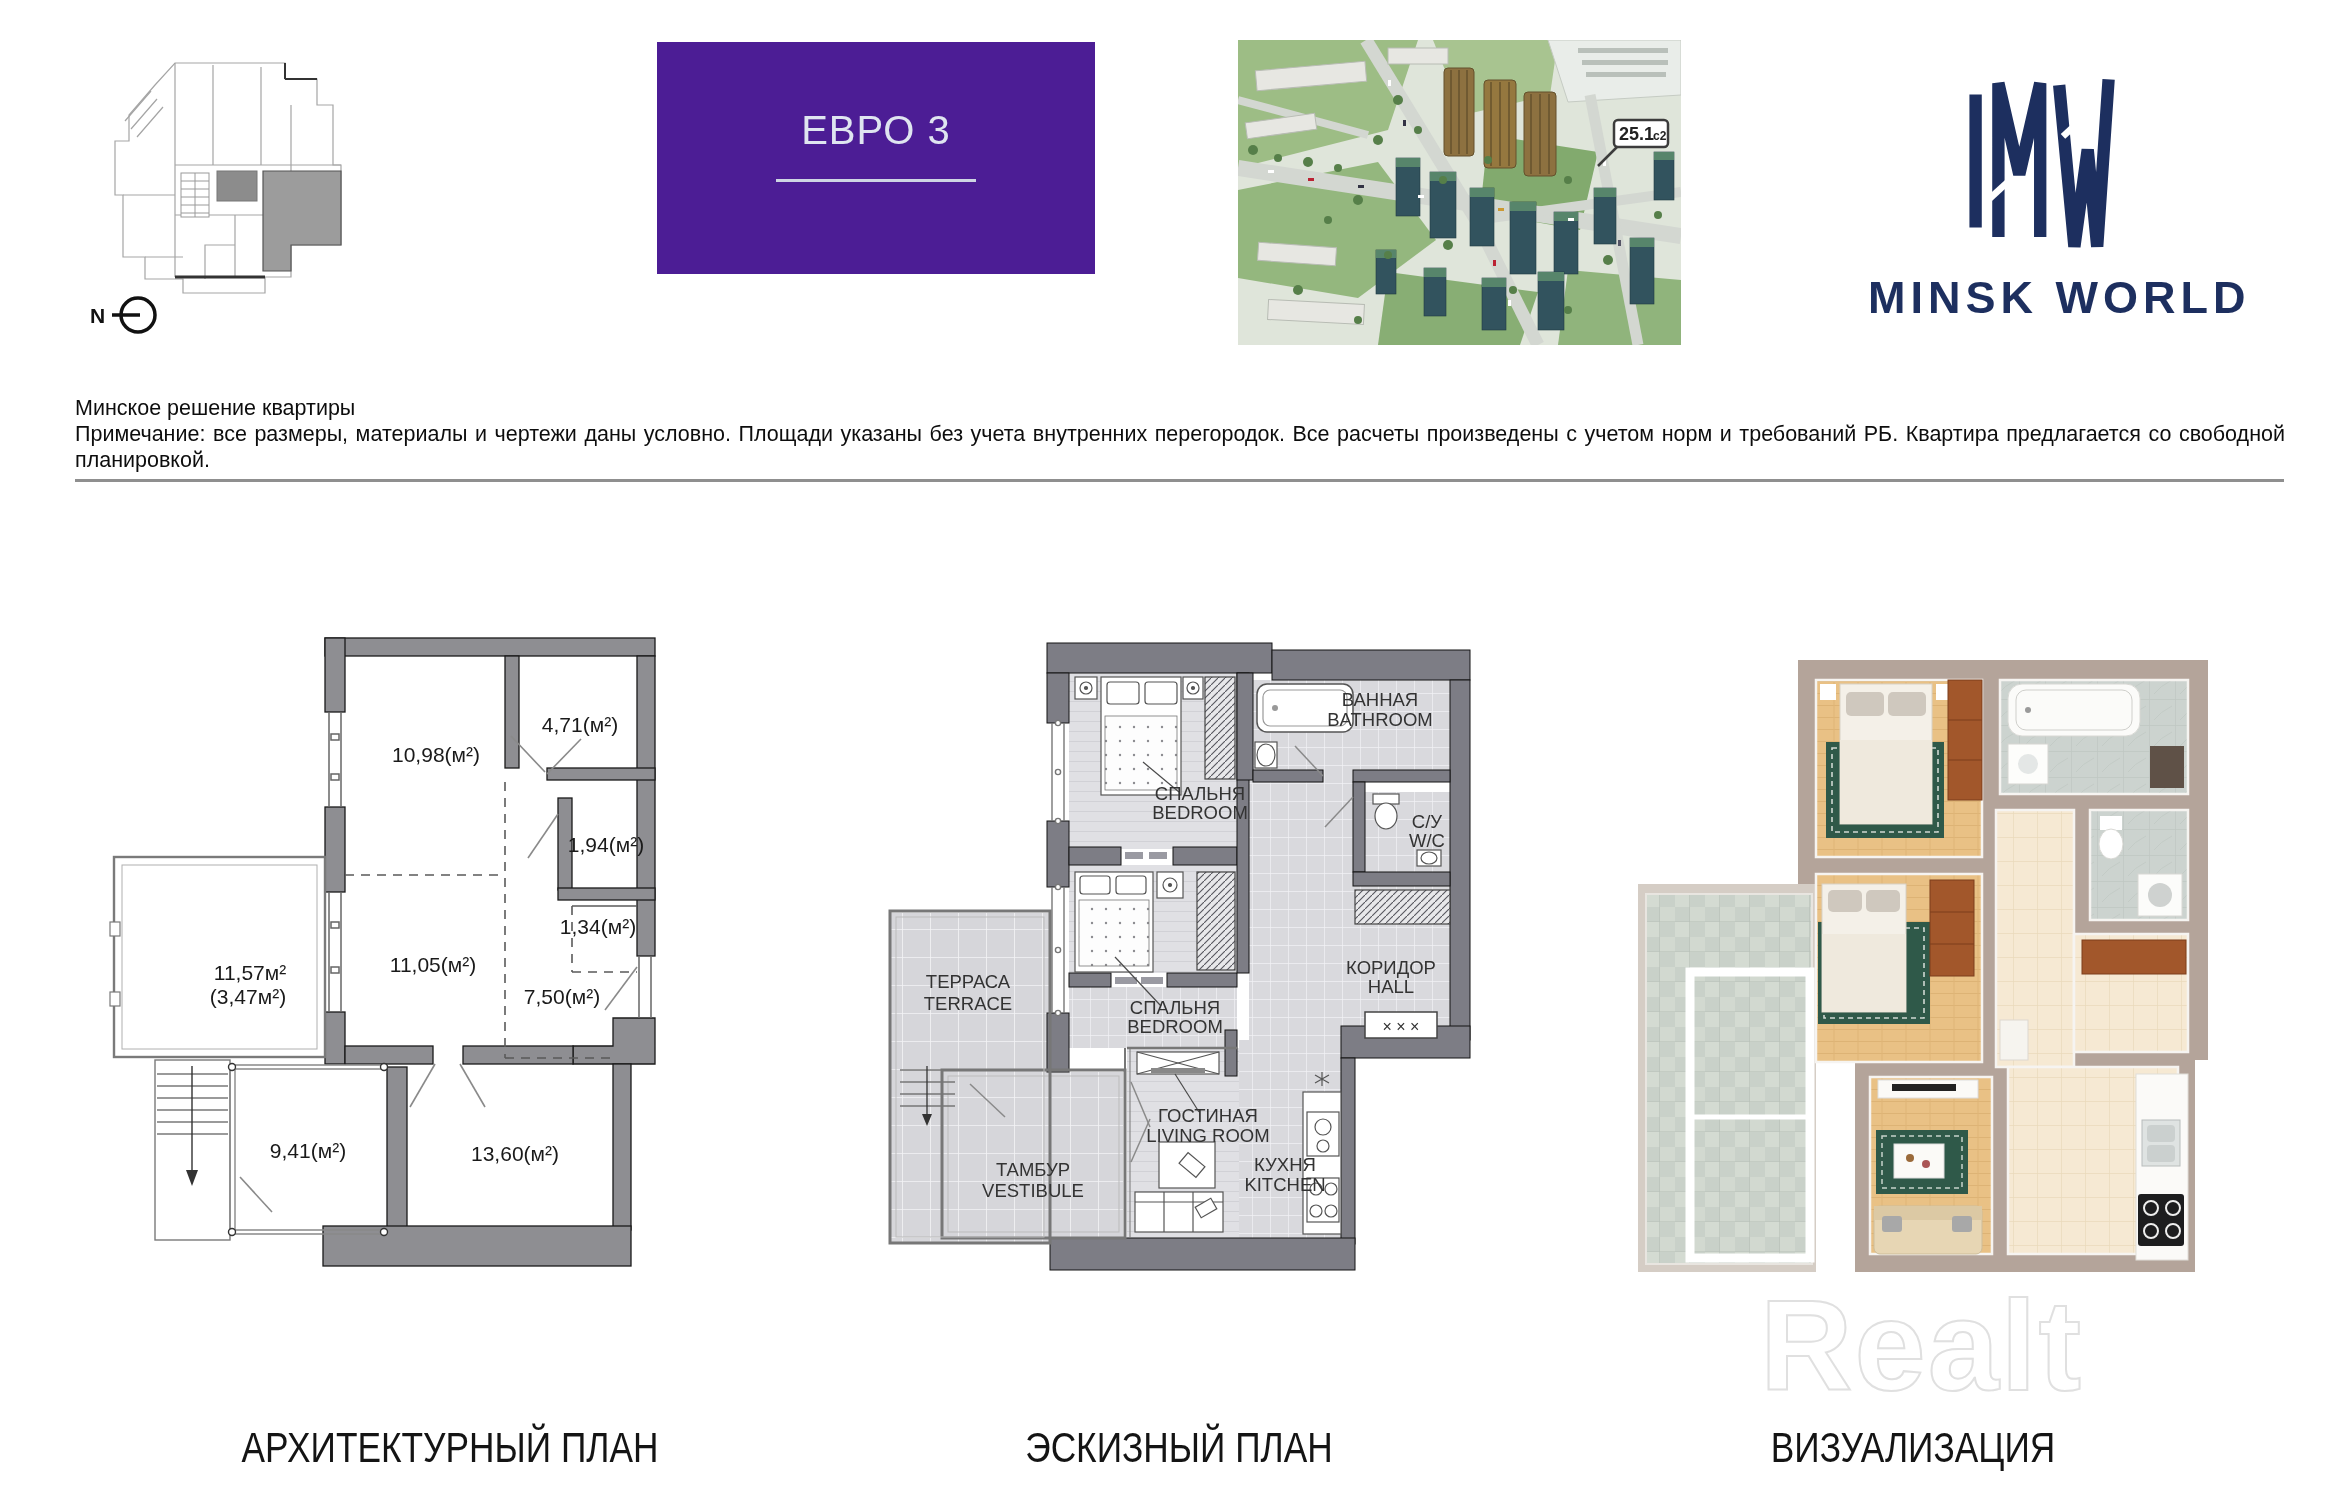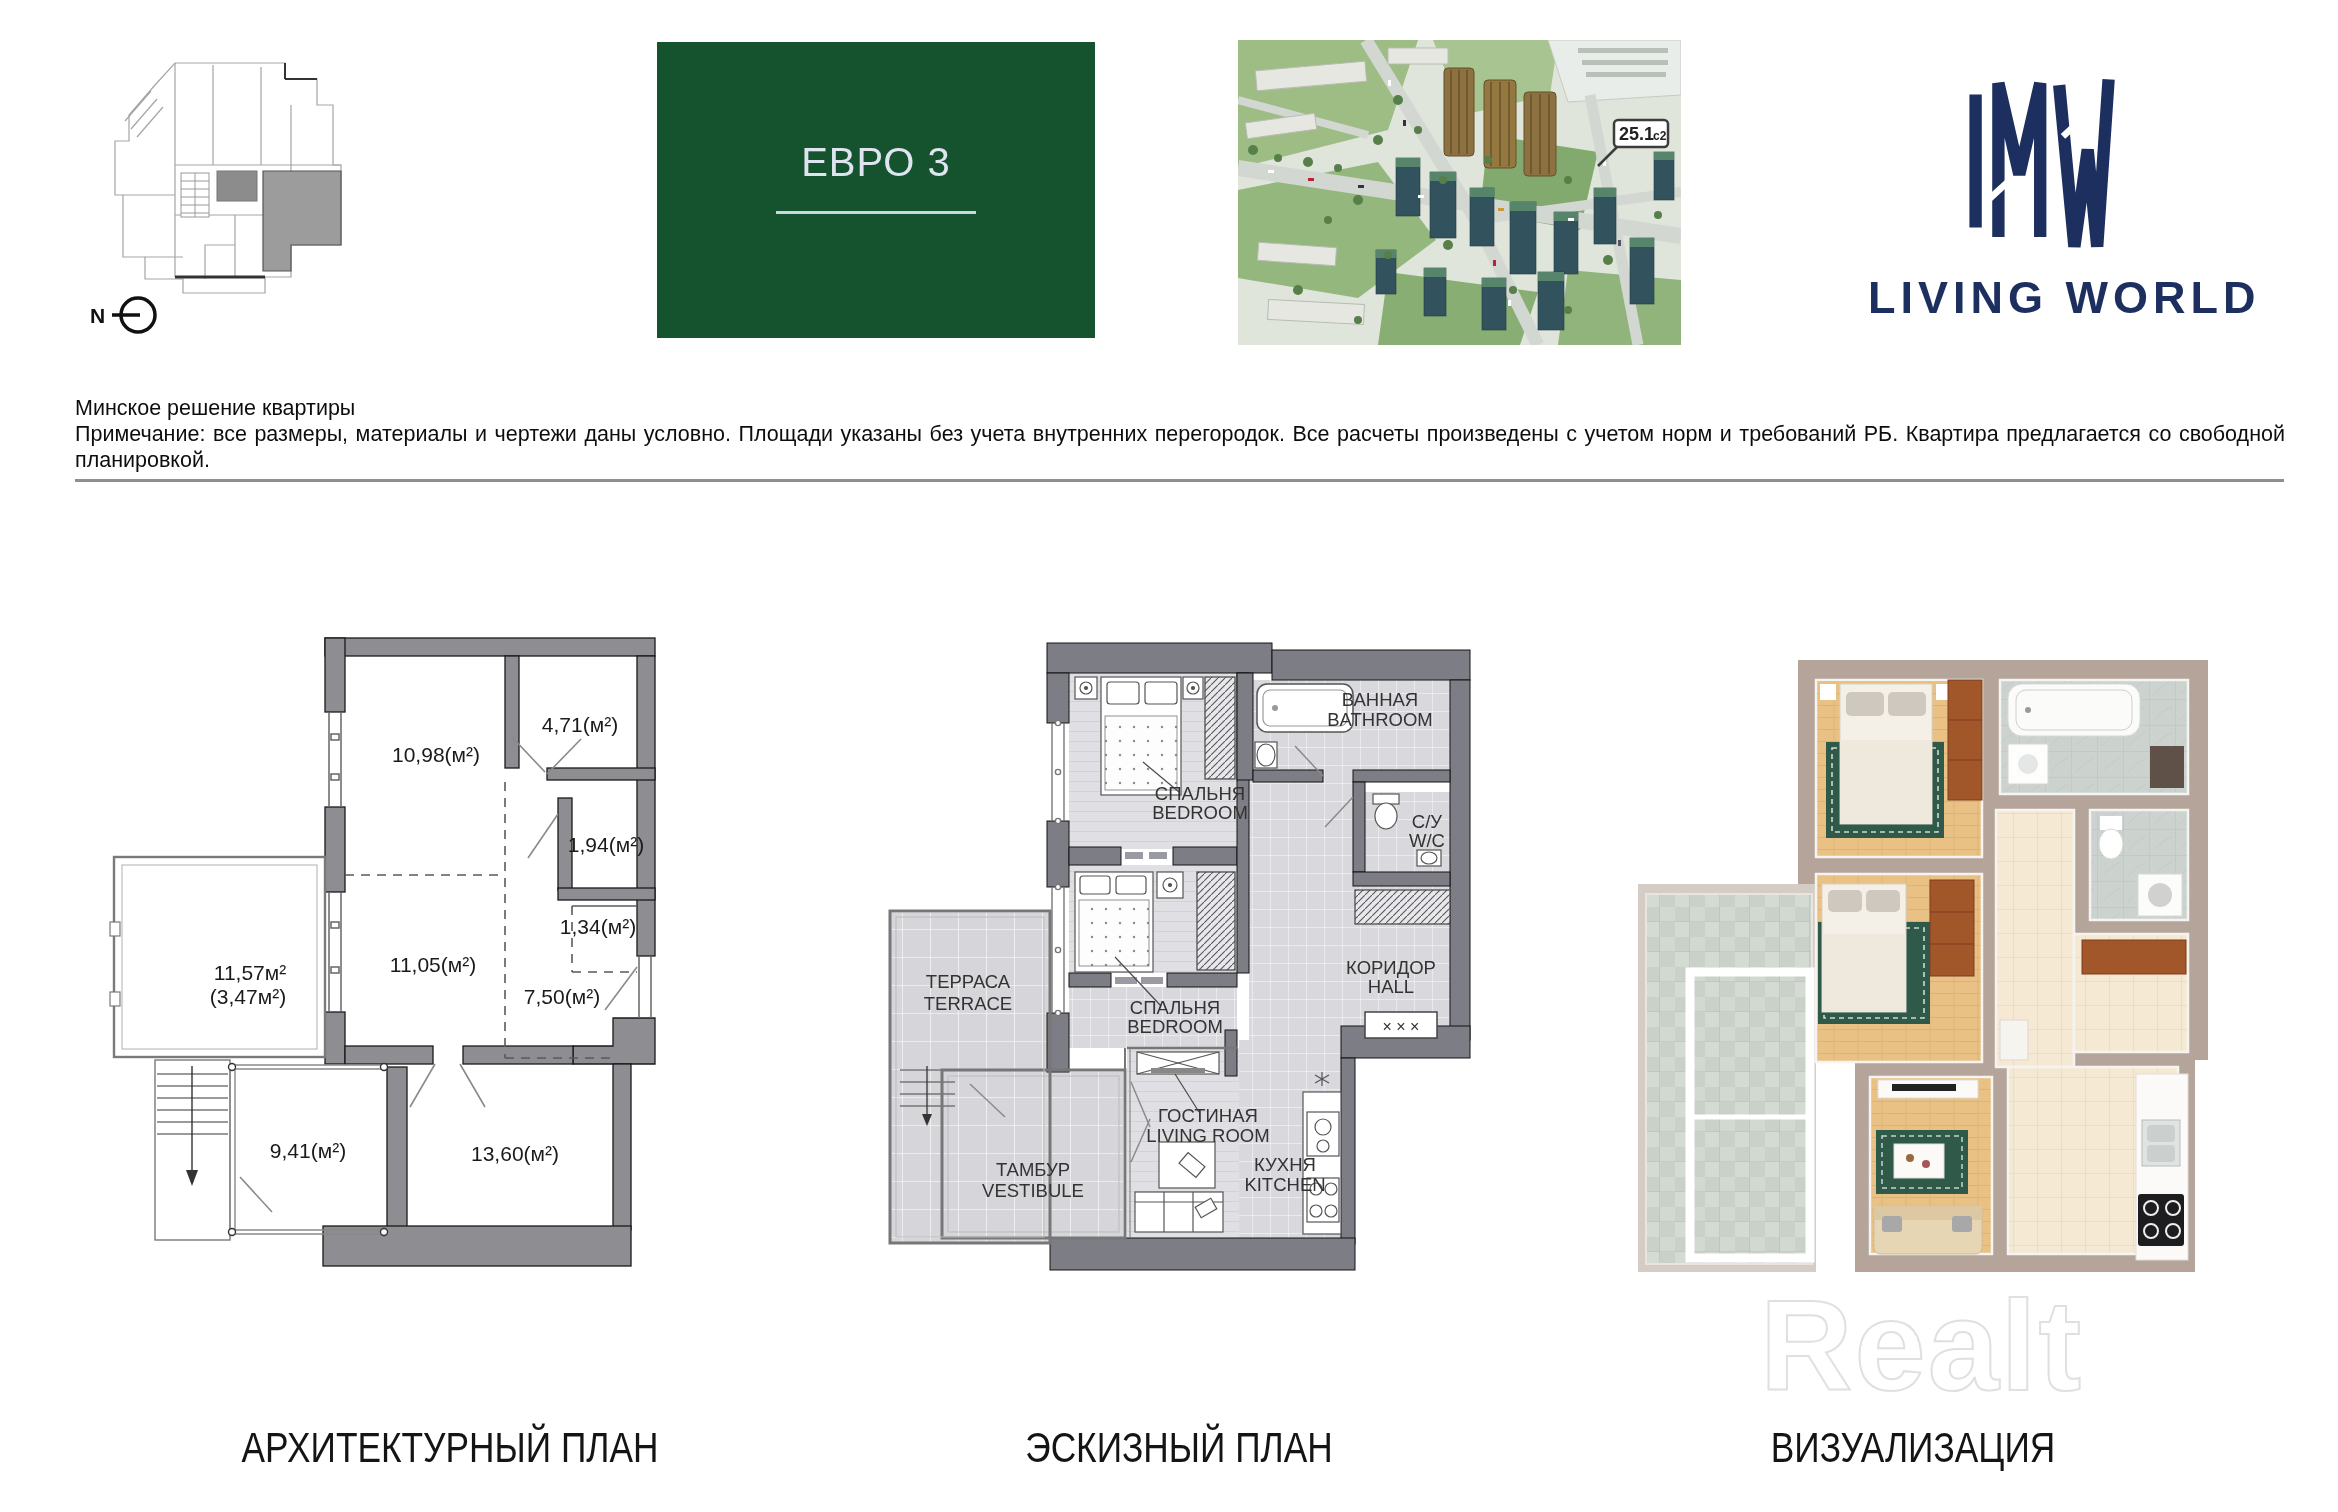--- a/index.html
+++ b/index.html
@@ -1,20 +1,20 @@
 <!DOCTYPE html>
 <html><head>
 <meta charset="utf-8">
 <style>
   html,body{margin:0;padding:0;background:#fff;}
   .page{position:relative;width:2338px;height:1512px;background:#ffffff;overflow:hidden;
         font-family:"Liberation Sans","DejaVu Sans",sans-serif;color:#111;}
   .abs{position:absolute;}
   
-  .euro-card{left:657px;top:42px;width:438px;height:296px;background:#14532d;
+  .euro-card{left:657px;top:42px;width:438px;height:232px;background:#4c1d95;
              display:flex;flex-direction:column;align-items:center;justify-content:center;}
   .euro-card .t{color:#dfe5f0;font-size:40px;letter-spacing:1px;}
   .euro-card .sep{width:200px;height:3px;background:#cdd5e3;margin:26px 0;}
   
   .logo{left:1868px;top:68px;width:352px;height:250px;text-align:center;}
   .logo .brand{margin-top:10px;font-size:45px;font-weight:600;letter-spacing:5px;color:#1d2f5f;white-space:nowrap;}
   
   .notes{left:75px;top:395px;width:2210px;font-size:21.5px;line-height:26px;color:#0d0d0d;}
   .notes .just{text-align:justify;text-align-last:justify;}
   .rule{left:75px;top:479px;width:2209px;height:3px;background:#8f8f8f;}
@@ -181,21 +181,21 @@
       <g stroke="#1d2f5f" stroke-width="13" fill="none" stroke-linejoin="miter">
         <path d="M8,28 L8,168"></path>
         <path d="M32,178 L32,16 L54,112 L76,16 L76,178"></path>
         <path d="M96,18 L112,188 L126,86 L136,188 L148,12"></path>
       </g>
       <g stroke="#ffffff" stroke-width="7">
         <line x1="20" y1="140" x2="44" y2="118"></line>
         <line x1="100" y1="72" x2="124" y2="50"></line>
       </g>
     </svg>
-    <div class="brand">LIVING WORLD</div>
+    <div class="brand">MINSK WORLD</div>
   </div>
 
   <div class="abs notes">
     <div>Минское решение квартиры</div>
     <div class="just">Примечание: все размеры, материалы и чертежи даны условно. Площади указаны без учета внутренних перегородок. Все расчеты произведены с учетом норм и требований РБ. Квартира предлагается со свободной планировкой.</div>
   </div>
   <div class="abs rule"></div>
 
   <svg class="abs" style="left:100px;top:622px" width="570" height="660" viewBox="0 0 570 660">
     <g fill="#8e8e92" stroke="#1b1b1b" stroke-width="1.3">

